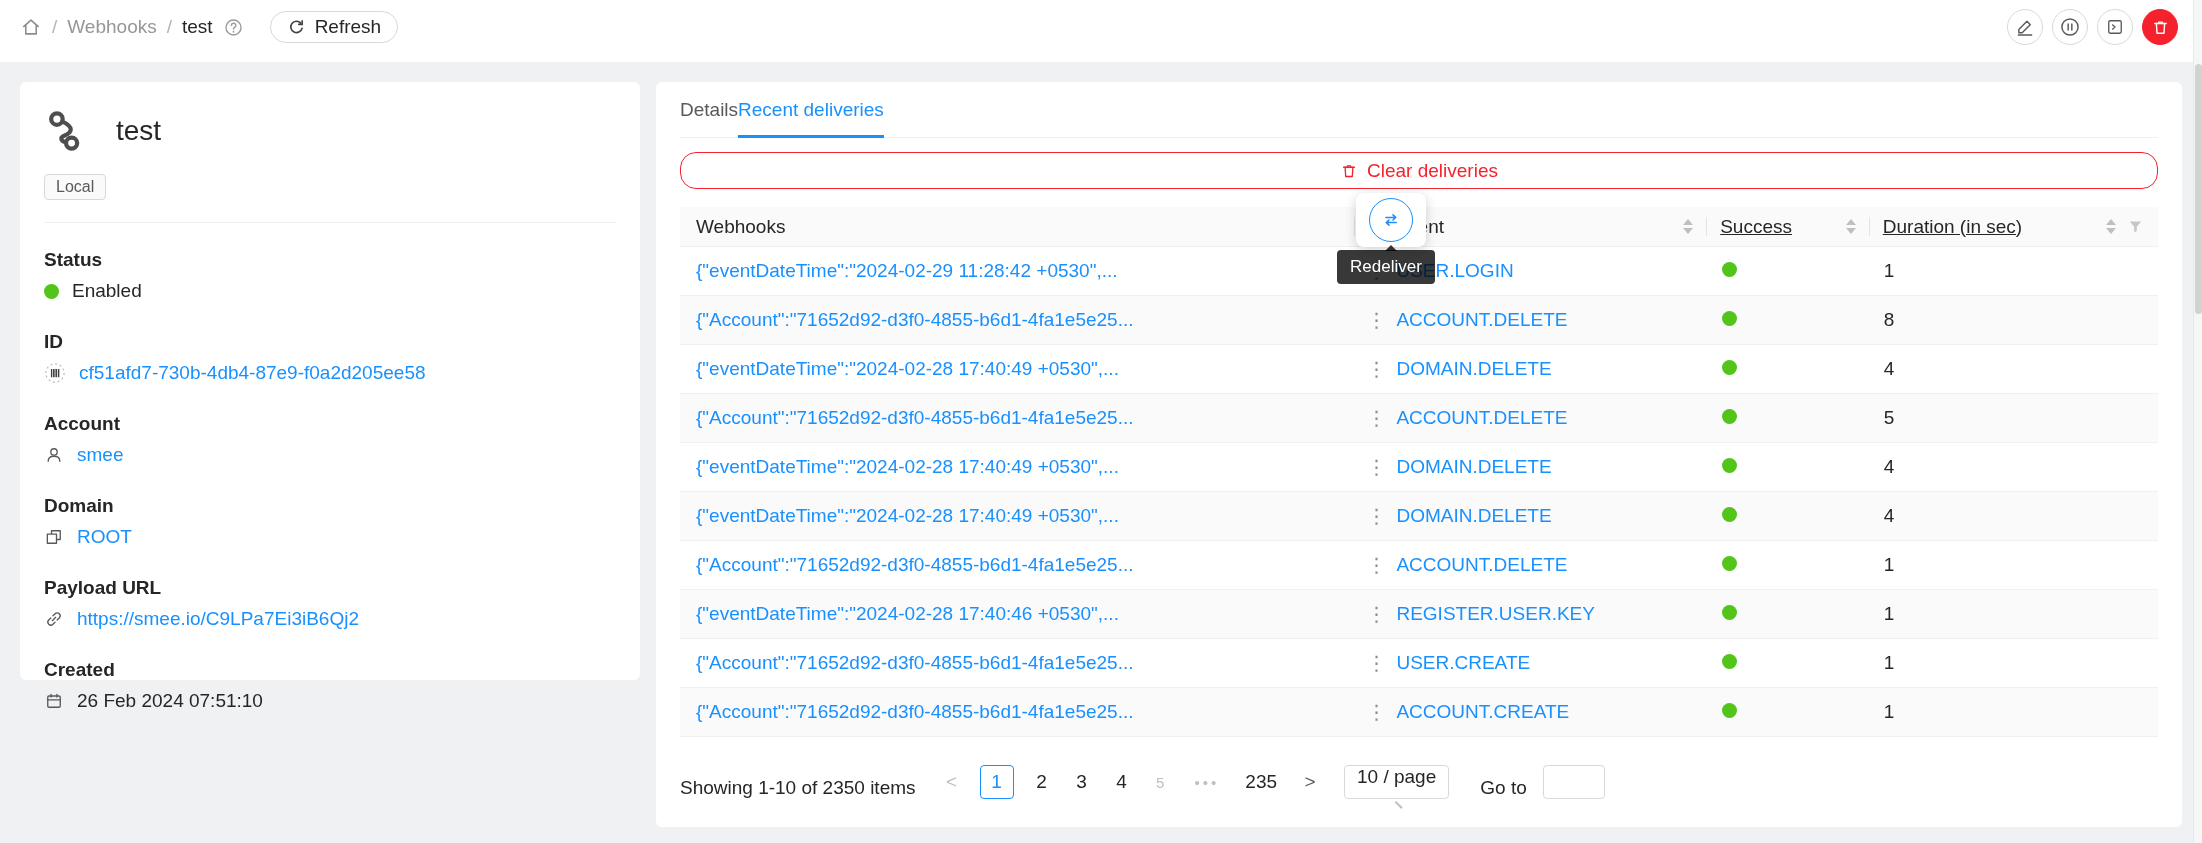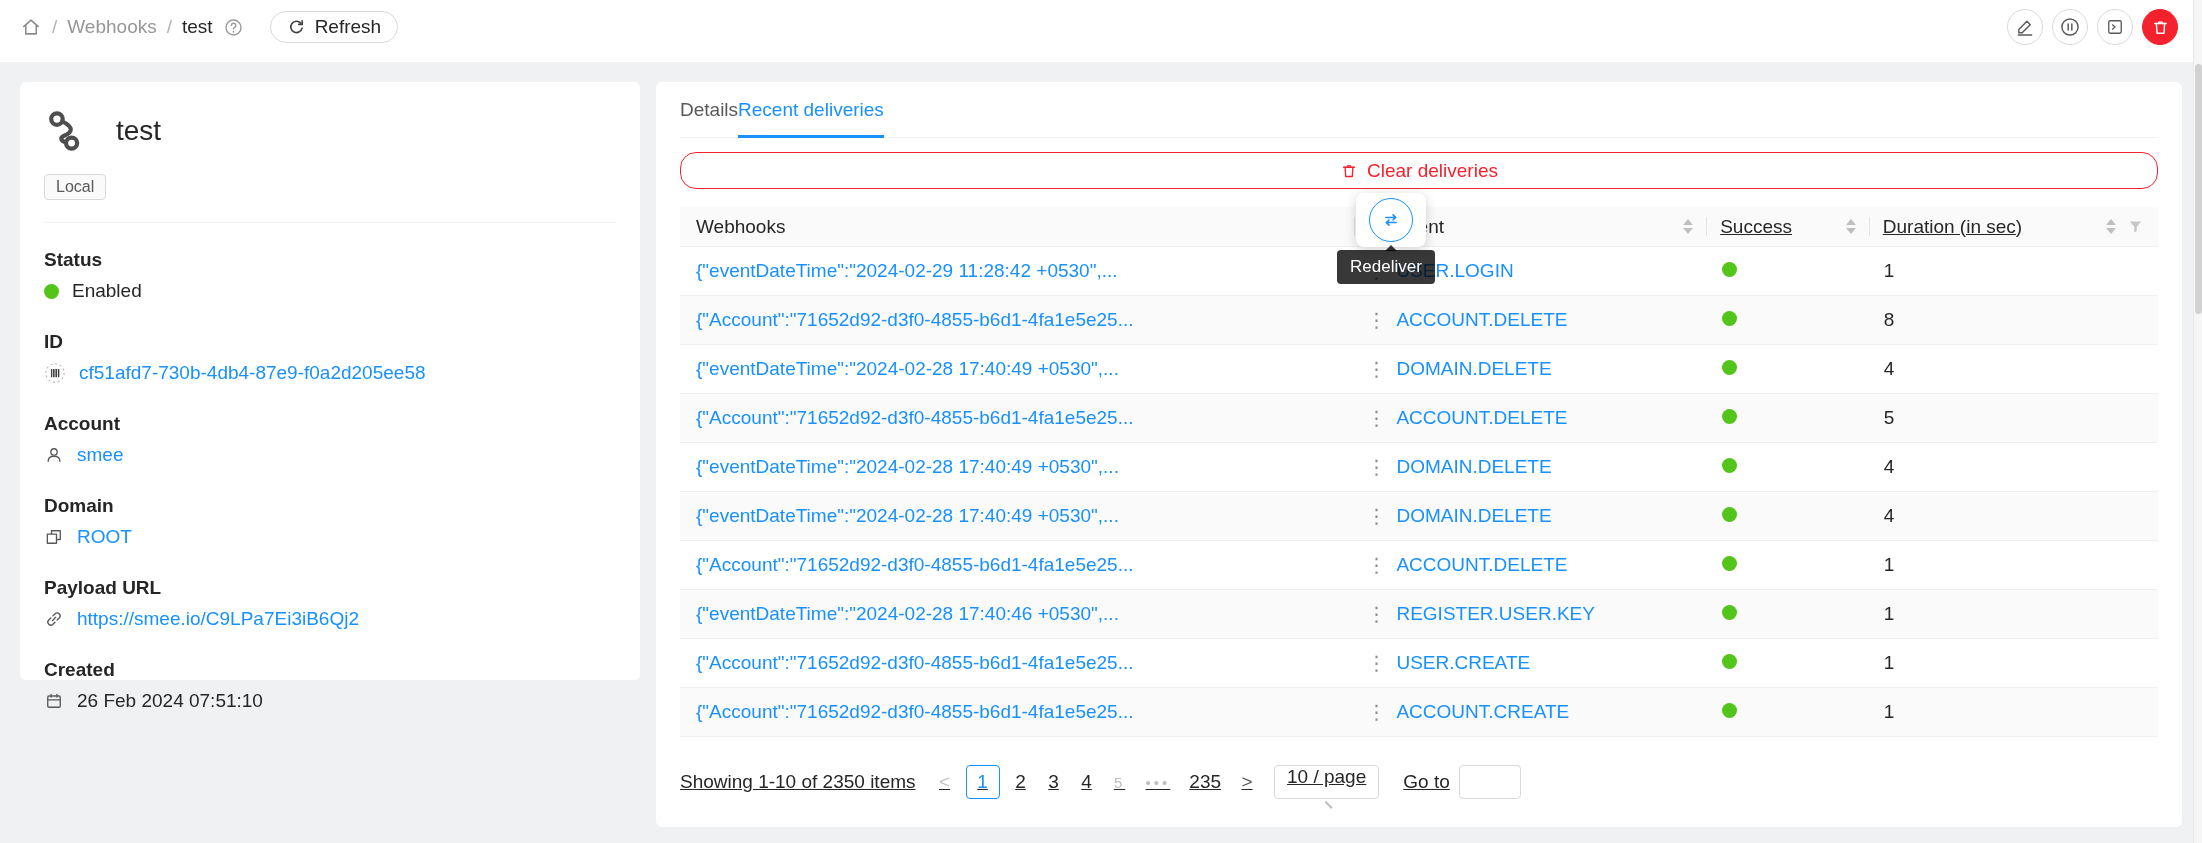--- a/index.html
+++ b/index.html
@@ -66,21 +66,21 @@
   .td-success { padding-left: 15px; }
   .td-duration { padding-left: 14px; color: #262626; }
 
   
   .popover { position: absolute; left: 700px; top: 111px; width: 70px; height: 54px; background: #fff; border-radius: 8px; box-shadow: 0 3px 12px rgba(0,0,0,0.18); display: flex; align-items: center; justify-content: center; z-index: 5; }
   .redeliver-btn { width: 44px; height: 44px; border-radius: 50%; border: 1px solid #1890ff; background: #fff; color: #1890ff; display: flex; align-items: center; justify-content: center; cursor: pointer; }
   .tooltip { position: absolute; left: 681px; top: 168px; background: rgba(0,0,0,0.78); color: #fff; font-size: 17px; padding: 7px 13px; border-radius: 4px; z-index: 6; }
   .tooltip::before { content: ""; position: absolute; top: -5px; left: 48px; border-left: 6px solid transparent; border-right: 6px solid transparent; border-bottom: 6px solid rgba(0,0,0,0.78); }
 
   
-  .pagination { margin-top: 28px; display: flex; align-items: center; gap: 9px; text-decoration: underline; }
+  .pagination { margin-top: 28px; display: flex; align-items: flex-end; gap: 16px; }
   .pg-summary { margin-right: 8px; color: #262626; }
   .pg-item { min-width: 24px; height: 34px; display: flex; align-items: center; justify-content: center; padding: 0 5px; color: #262626; cursor: pointer; }
   .pg-item.active { width: 34px; min-width: 34px; padding: 0; border: 1px solid #1890ff; border-radius: 4px; color: #1890ff; background: #fff; }
   .pg-prev { color: #bfbfbf; }
   .pg-next { color: #595959; }
   .pg-ellipsis { color: #bfbfbf; letter-spacing: 3px; font-size: 15px; }
   .size-select { height: 34px; border: 1px solid #d9d9d9; border-radius: 4px; background: #fff; display: flex; align-items: center; gap: 18px; padding: 0 12px; margin-left: 6px; cursor: pointer; flex-direction: column; }
   .select-caret { width: 9px; height: 9px; border-right: 2px solid #bfbfbf; border-bottom: 2px solid #bfbfbf; transform: rotate(45deg) translateY(-3px); }
   .goto-label { margin-left: 15px; }
   .goto-input { width: 62px; height: 34px; border: 1px solid #d9d9d9; border-radius: 4px; background: #fff; outline: none; font-size: 19px; padding: 0 8px; }

